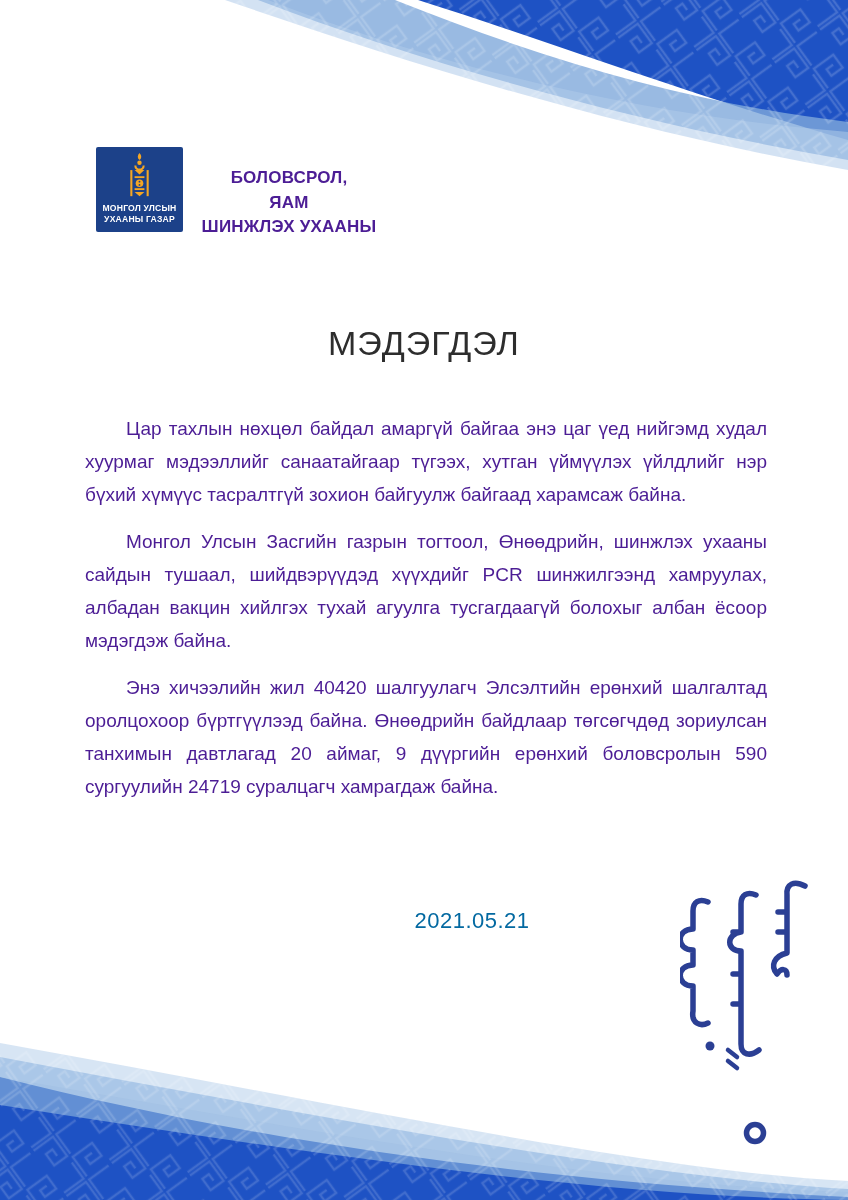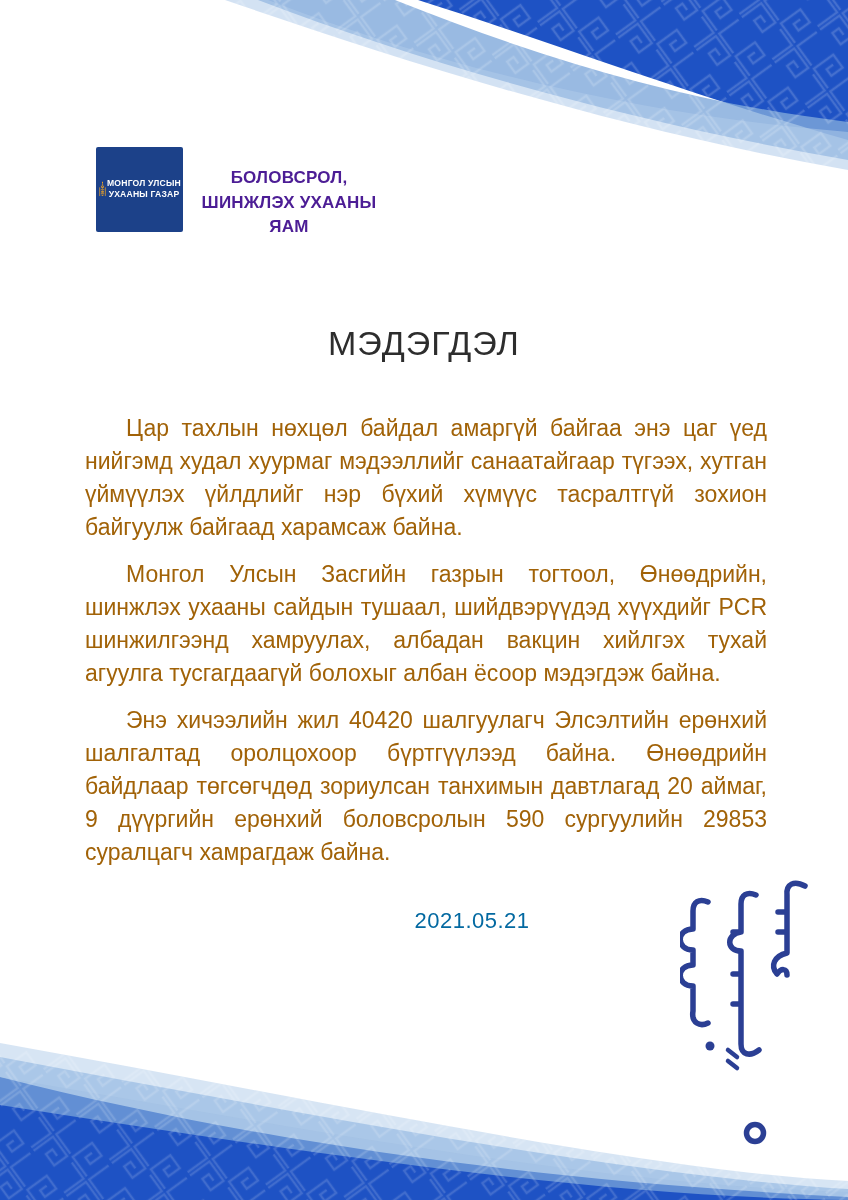--- a/index.html
+++ b/index.html
@@ -7,42 +7,42 @@
     position:relative;width:848px;height:1200px;overflow:hidden;
     background:#ffffff;font-family:"Liberation Sans",sans-serif;
   }
   .deco{position:absolute;left:0;pointer-events:none;}
   .deco.top{top:0;}
   .deco.bottom{bottom:0;}
 
   .logo-box{
     position:absolute;left:96px;top:147px;width:87px;height:85px;
     background:#1C4189;border-radius:2px;
-    display:flex;flex-direction:row;align-items:center;justify-content:space-between;
+    display:flex;flex-direction:column;align-items:center;justify-content:space-between;
     padding:5px 2px 7px 2px;box-sizing:border-box;
   }
   .logo-emblem{height:46px;}
   .logo-caption{
     color:#ffffff;font-size:8.6px;font-weight:bold;line-height:11px;
     text-align:center;letter-spacing:0.2px;white-space:nowrap;
   }
   .ministry-name{
     position:absolute;left:190px;top:166px;width:198px;
     color:#4c1d95;font-size:17px;font-weight:bold;line-height:24.5px;
     text-align:center;letter-spacing:0.2px;
   }
   .doc-title{
     position:absolute;left:0;top:324px;width:848px;
     text-align:center;font-size:34px;color:#2d2d2d;letter-spacing:1px;
   }
   .doc-body{
     position:absolute;left:85px;top:412px;width:682px;
   }
   .doc-body p{
-    margin:0 0 14px 0;font-size:23px;line-height:33px;color:#a16207;
+    margin:0 0 14px 0;font-size:19px;line-height:33px;color:#4c1d95;
     text-align:justify;text-indent:41px;
   }
   .doc-date{
     position:absolute;left:0;top:908px;width:848px;
     text-align:center;font-size:22px;color:#0369a1;letter-spacing:0.5px;padding-left:48px;
   }
   .mn-script{position:absolute;left:680px;top:870px;pointer-events:none;}
 </style>
 </head>
 <body>
@@ -103,30 +103,30 @@
       </g>
     </svg>
     <div class="logo-caption">
       <div>МОНГОЛ УЛСЫН</div>
       <div>УХААНЫ ГАЗАР</div>
     </div>
   </div>
 
   <div class="ministry-name">
     <div>БОЛОВСРОЛ,</div>
+    <div>ЯАМ</div>
     <div>ШИНЖЛЭХ УХААНЫ</div>
-    <div>ЯАМ</div>
   </div>
 
   <div class="doc-title">МЭДЭГДЭЛ</div>
 
   <div class="doc-body">
     <p>Цар тахлын нөхцөл байдал амаргүй байгаа энэ цаг үед нийгэмд худал хуурмаг мэдээллийг санаатайгаар түгээх, хутган үймүүлэх үйлдлийг нэр бүхий хүмүүс тасралтгүй зохион байгуулж байгаад харамсаж байна.</p>
     <p>Монгол Улсын Засгийн газрын тогтоол, Өнөөдрийн, шинжлэх ухааны сайдын тушаал, шийдвэрүүдэд хүүхдийг PCR шинжилгээнд хамруулах, албадан вакцин хийлгэх тухай агуулга тусгагдаагүй болохыг албан ёсоор мэдэгдэж байна.</p>
-    <p>Энэ хичээлийн жил 40420 шалгуулагч Элсэлтийн ерөнхий шалгалтад оролцохоор бүртгүүлээд байна. Өнөөдрийн байдлаар төгсөгчдөд зориулсан танхимын давтлагад 20 аймаг, 9 дүүргийн ерөнхий боловсролын 590 сургуулийн 29853 суралцагч хамрагдаж байна.</p>
+    <p>Энэ хичээлийн жил 40420 шалгуулагч Элсэлтийн ерөнхий шалгалтад оролцохоор бүртгүүлээд байна. Өнөөдрийн байдлаар төгсөгчдөд зориулсан танхимын давтлагад 20 аймаг, 9 дүүргийн ерөнхий боловсролын 590 сургуулийн 24719 суралцагч хамрагдаж байна.</p>
   </div>
 
   <div class="doc-date">2021.05.21</div>
 
   <svg class="mn-script" width="150" height="312" viewBox="0 0 150 312">
     <g fill="none" stroke="#2B3F94" stroke-width="5.5" stroke-linecap="round" stroke-linejoin="round">
 
       <path d="M125 16 c-11,-6 -19,-2 -18,9 l0,17 h-9 m9,0 l0,20 h-9 m9,0 l0,21 c-13,3 -17,13 -10,21 c4,-6 10,-6 10,1"></path>
 
       <path d="M76 25 c-9,-4 -15,0 -15,9 l0,28 h-8 m8,0 c-15,2 -15,19 0,19 l0,23 h-8 m8,0 l0,30 h-8 m8,0 l0,40 c0,11 9,13 18,6"></path>

